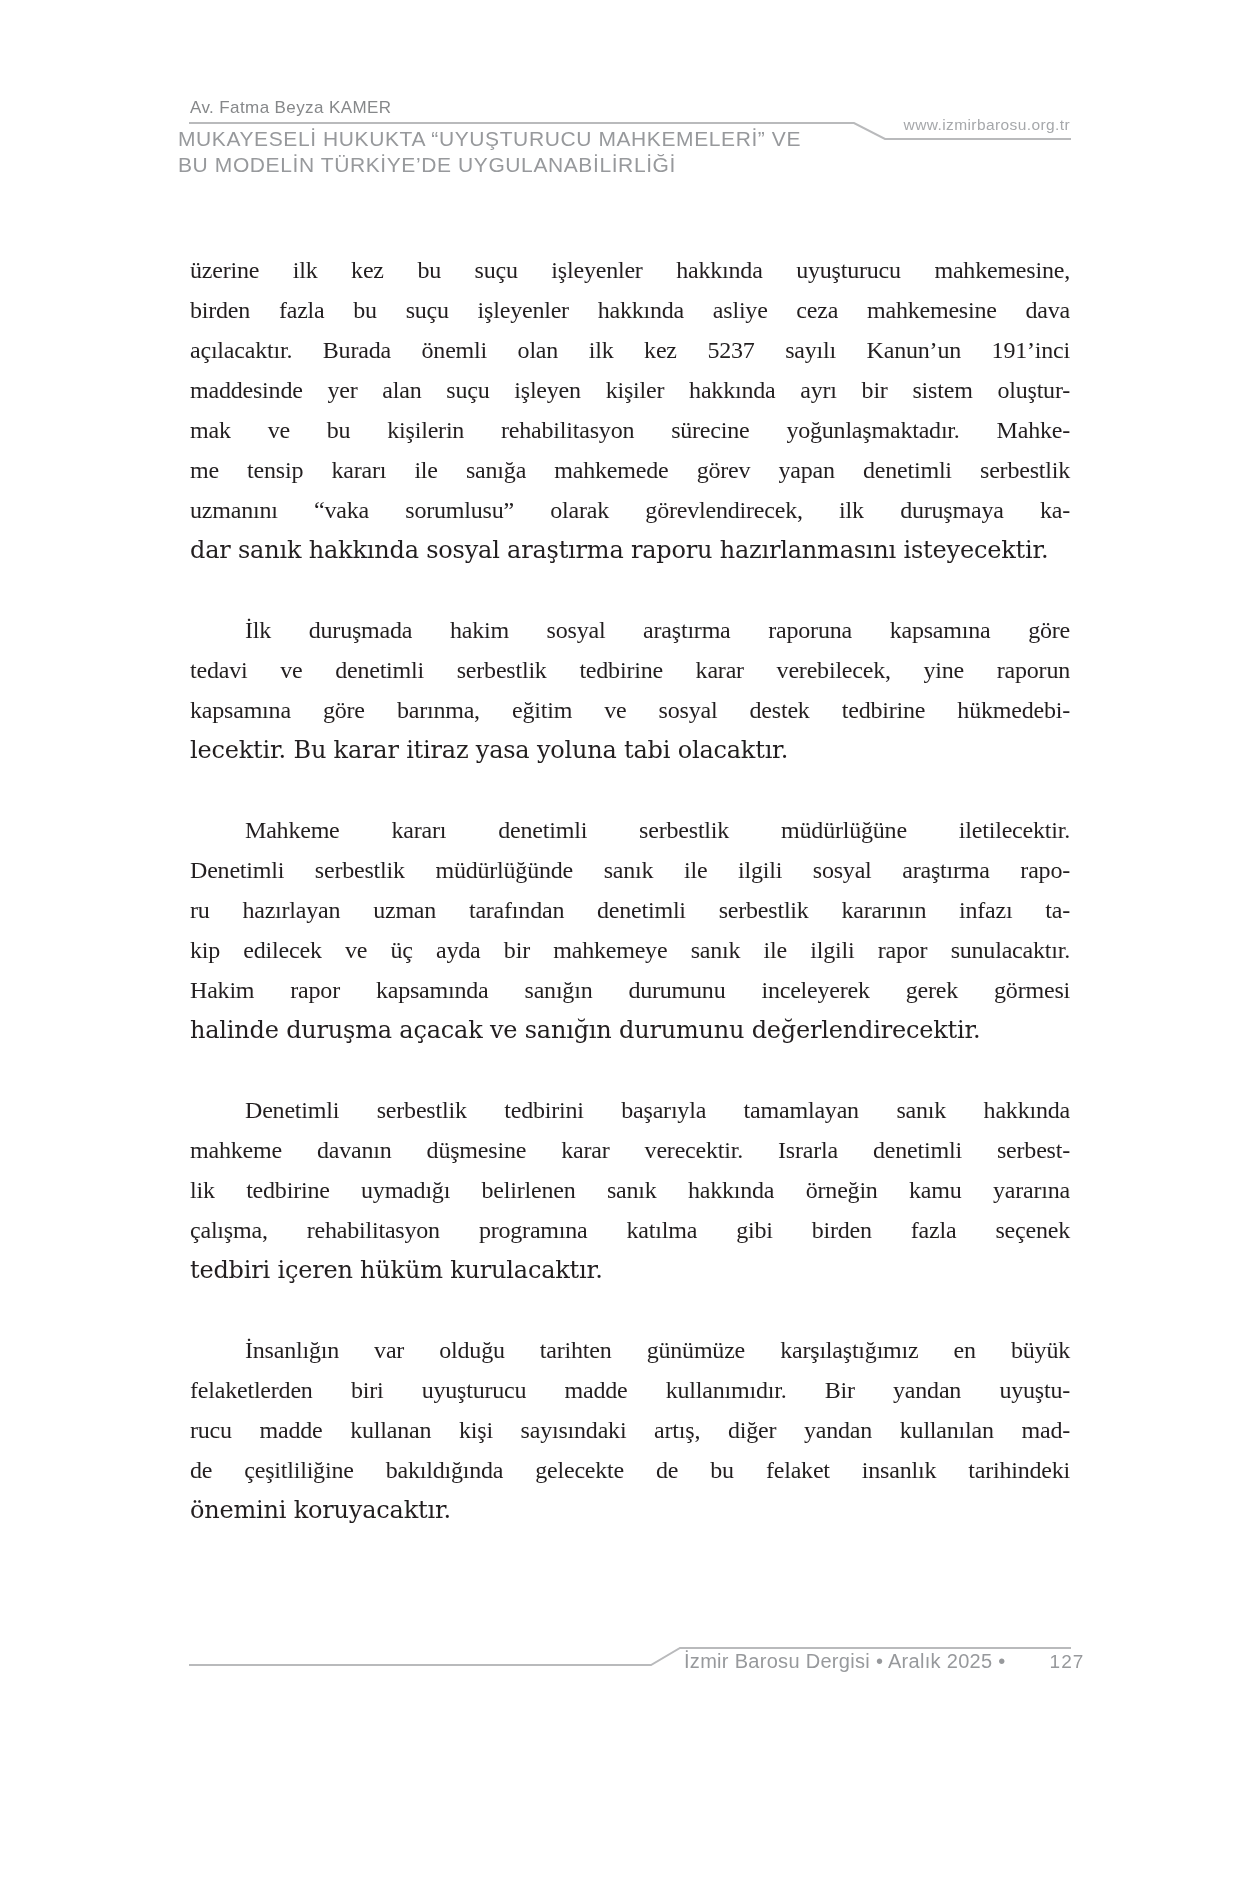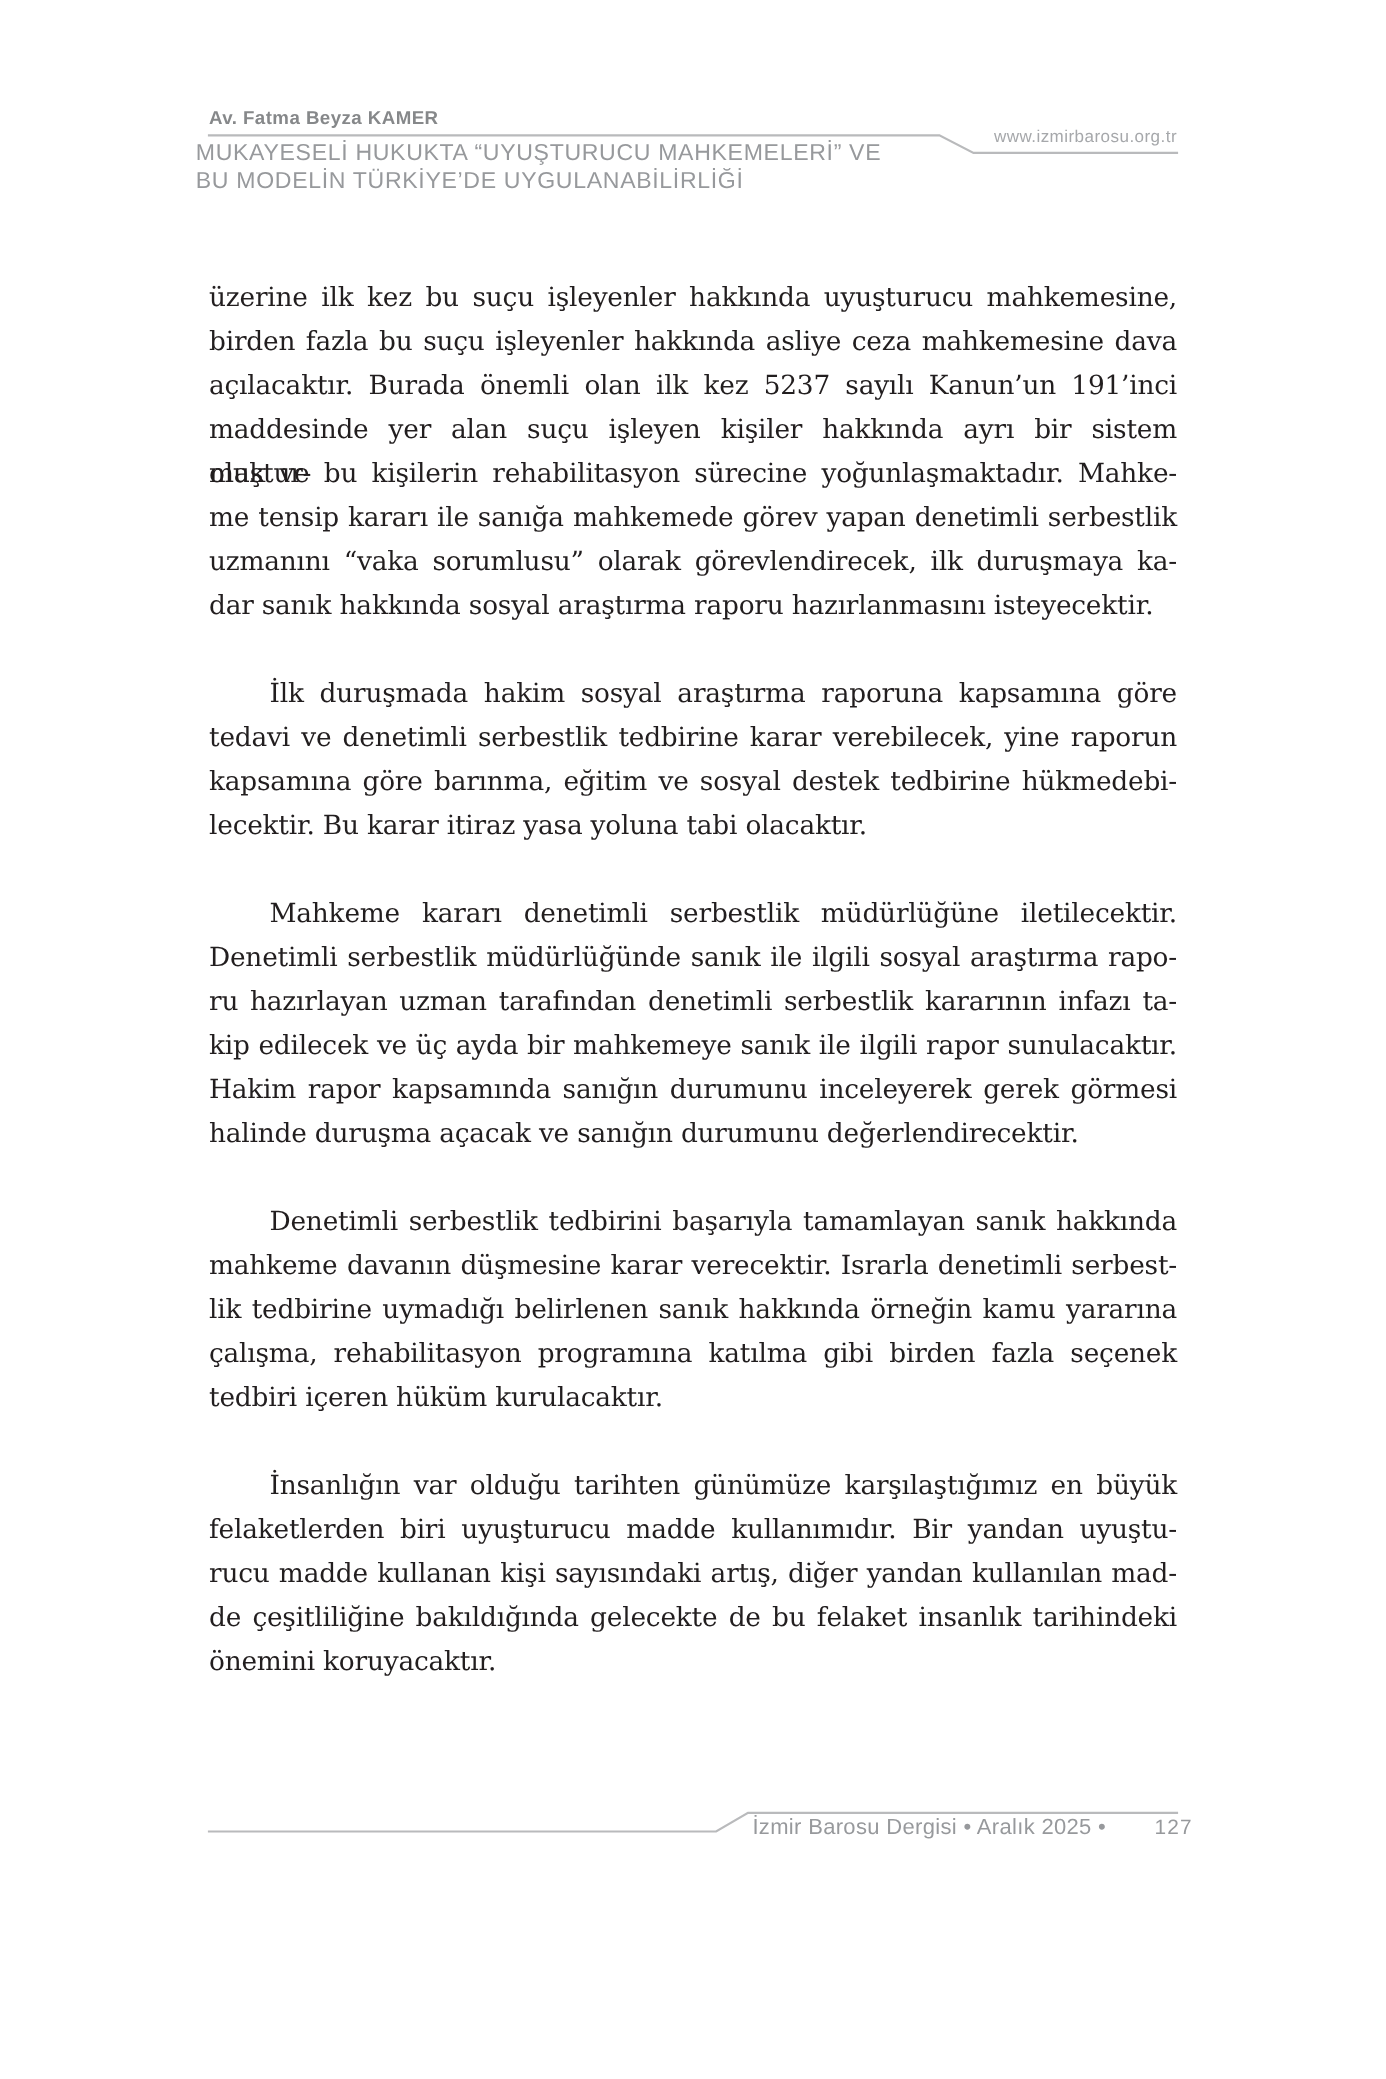--- a/index.html
+++ b/index.html
@@ -10,21 +10,21 @@
     background: #ffffff;
     overflow: hidden;
     font-family: "Liberation Sans", sans-serif;
   }
   
   .author {
     position: absolute;
     left: 190px;
     top: 98px;
     font-size: 17px;
-    font-weight: bold;
+    font-weight: normal;
     letter-spacing: 0.4px;
     color: #86888a;
   }
   .header-rule, .footer-rule {
     position: absolute;
     left: 188px;
   }
   .header-rule { top: 120px; }
   .footer-rule { top: 1644px; }
   .page-title {
@@ -60,20 +60,21 @@
   .para { margin: 0 0 40px 0; }
   .line {
     height: 40px;
     line-height: 40px;
     white-space: normal;
     text-align: left;
   }
   .line.just {
     text-align: justify;
     text-align-last: justify;
+    font-family: Liberation Serif, serif;
   }
   .line.indent { padding-left: 55px; }
   .section-heading {
     height: 40px;
     line-height: 40px;
     padding-left: 55px;
     margin: 0 0 40px 0;
     font-weight: bold;
     font-size: 28px;
   }

